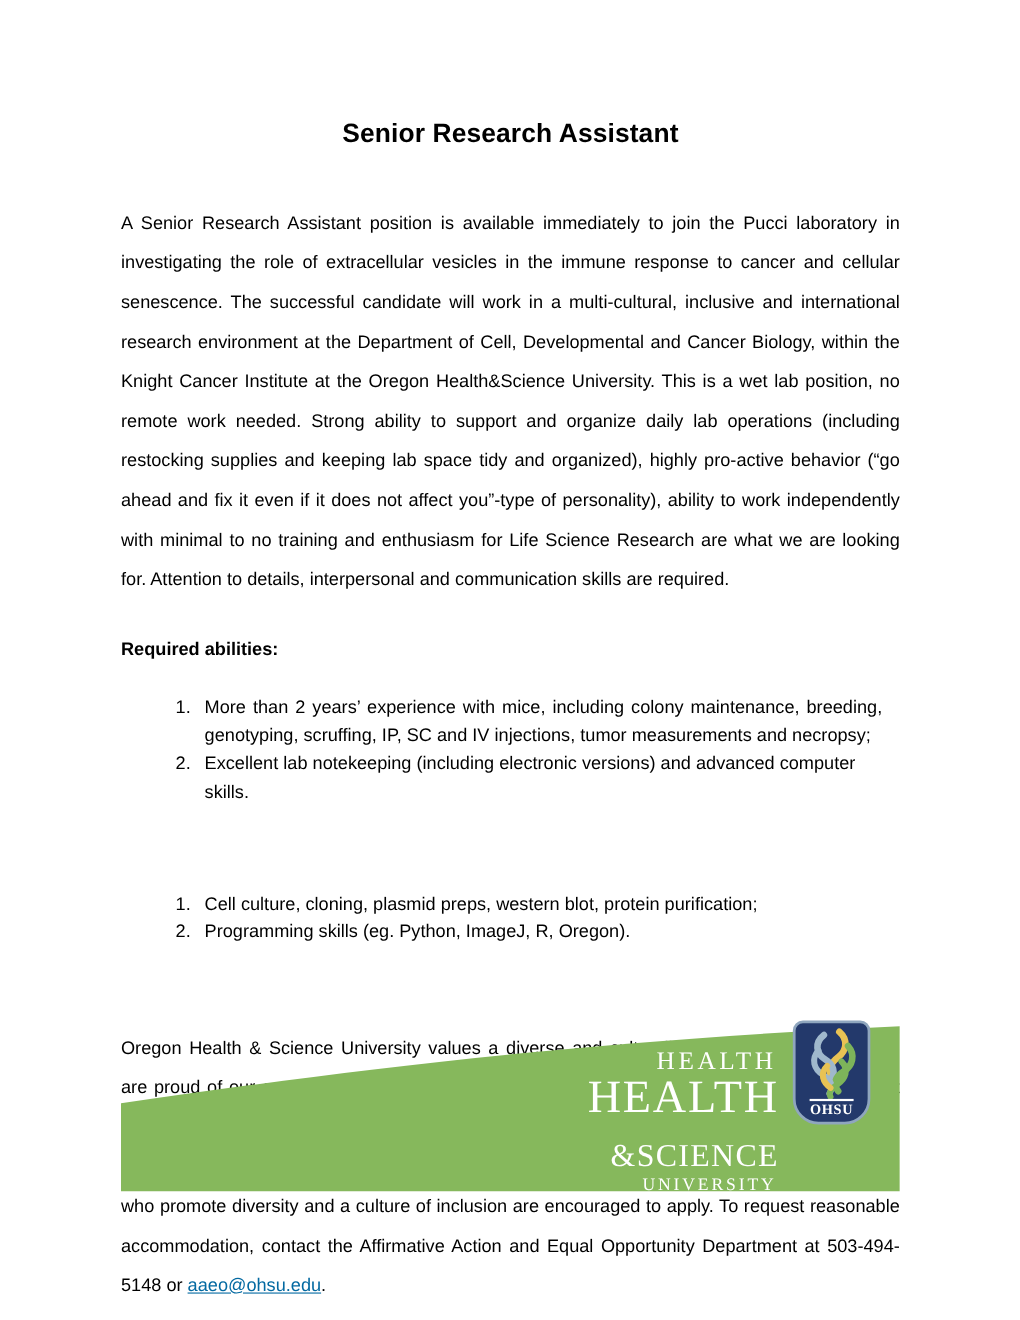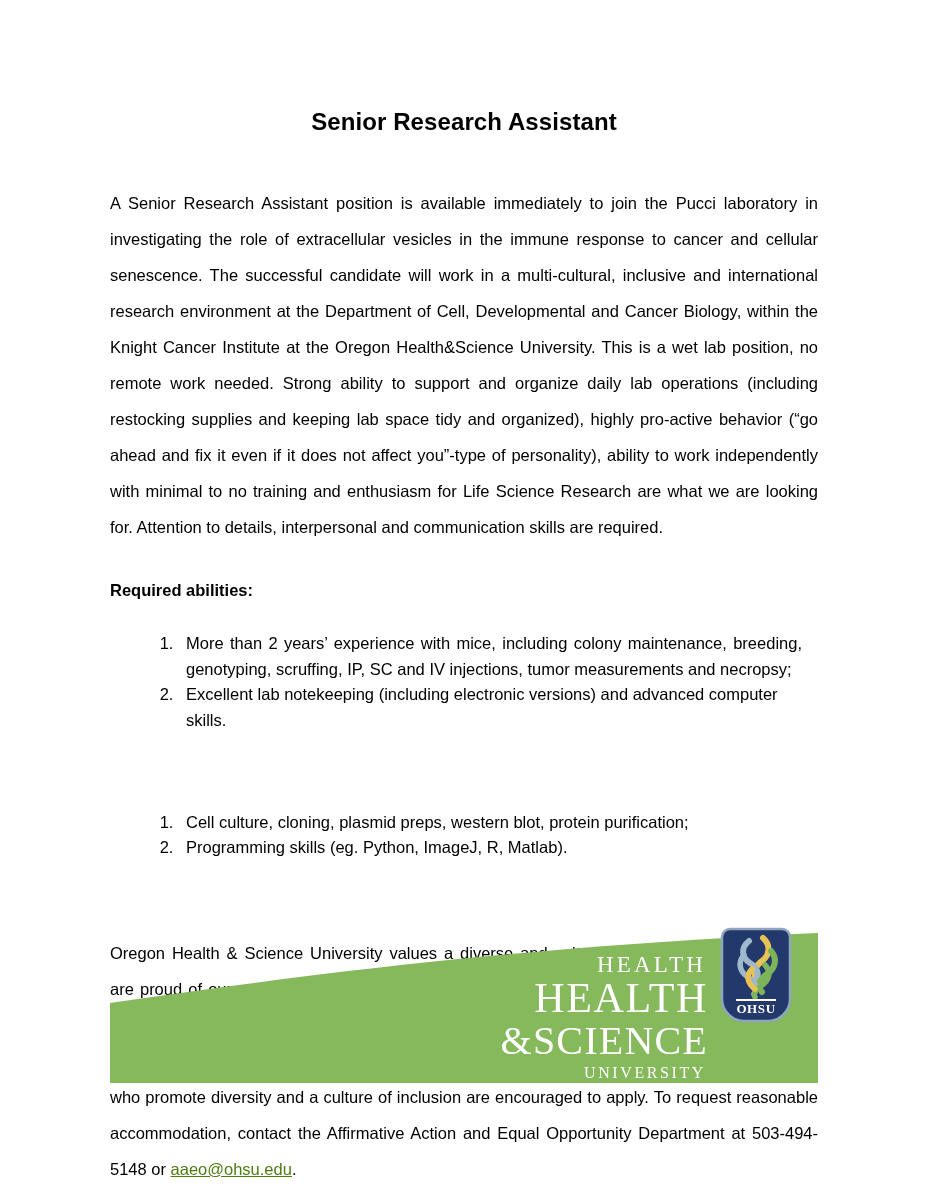--- a/index.html
+++ b/index.html
@@ -76,21 +76,21 @@
   .spacer-sm { height: 12px; }
 
   .apply-line {
     font-size: 16.5px;
     line-height: 25.4px;
     margin: 0;
   }
   .apply-line .lead { font-weight: bold; }
 
   a.mail {
-    color: #4d7c0f;
+    color: #0369a1;
     text-decoration: underline;
   }
 
   
   .footer-banner {
     position: absolute;
     left: 110px;
     top: 925px;
     width: 708px;
     height: 160px;
@@ -119,24 +119,24 @@
     display: block;
     padding-right: 2px;
   }
   .wm-health {
     font-size: 42px;
     letter-spacing: 1.6px;
     display: block;
     margin-top: 1px;
   }
   .wm-science {
-    font-size: 40px;
+    font-size: 29px;
     letter-spacing: 1.2px;
     display: block;
-    margin-top: 2px;
+    margin-top: 18px;
   }
   .wm-university {
     font-size: 16px;
     letter-spacing: 2.6px;
     display: block;
     margin-top: 4px;
     padding-right: 2px;
   }
 
   .shield {
@@ -169,21 +169,21 @@
       <li class="nojustify">Excellent lab notekeeping (including electronic versions) and advanced computer skills.</li>
     </ol>
 
     <div class="spacer-lg"></div>
 
 
     <div class="spacer-sm"></div>
 
     <ol class="abilities">
       <li class="nojustify">Cell culture, cloning, plasmid preps, western blot, protein purification;</li>
-      <li class="nojustify">Programming skills (eg. Python, ImageJ, R, Matlab).</li>
+      <li class="nojustify">Programming skills (eg. Python, ImageJ, R, Oregon).</li>
     </ol>
 
     <div class="spacer-lg"></div>
     <div class="spacer-md"></div>
 
     <p class="para eeo"><span>Oregon Health &amp; Science University values a diverse and culturally competent workforce. We are proud of our commitment to being an equal opportunity, affirmative action organization that does not discriminate against applicants on the basis of any protected class status, including disability status and protected veteran status. Individuals with diverse backgrounds and those who promote diversity and a culture of inclusion are encouraged to apply. To request reasonable accommodation, contact the Affirmative Action and Equal Opportunity Department at 503-494-5148 or </span><a class="mail" href="#">aaeo@ohsu.edu</a><span>.</span></p>
 
     <div class="spacer-lg"></div>
     <div class="spacer-md"></div>
 

